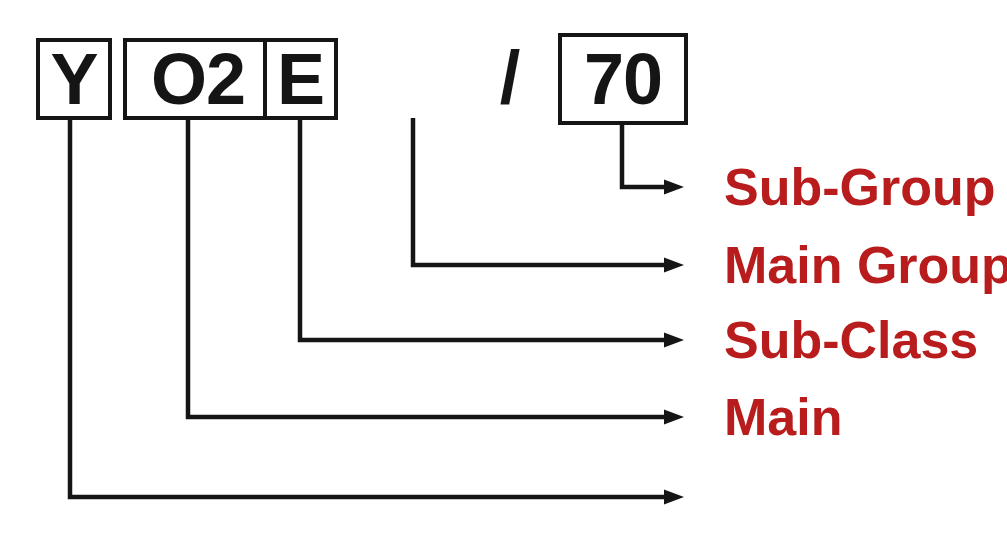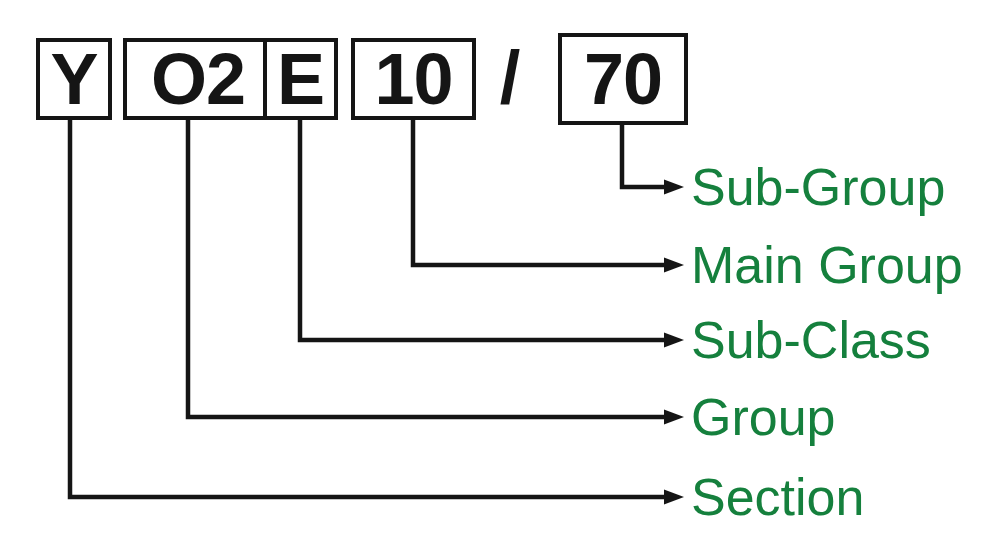--- a/index.html
+++ b/index.html
@@ -50,28 +50,28 @@
     display: flex;
     align-items: center;
     justify-content: center;
     font-weight: 700;
     font-size: 74px;
     line-height: 1;
     color: #151515;
   }
   .level-label {
     position: absolute;
-    left: 691px;
+    left: 724px;
     height: 60px;
     display: flex;
     align-items: center;
     font-size: 52px;
-    font-weight: 400;
+    font-weight: 700;
     line-height: 1;
-    color: #15803d;
+    color: #b91c1c;
     white-space: nowrap;
   }
   .label-sub-group  { top: 157px; }
   .label-main-group { top: 235px; }
   .label-sub-class  { top: 310px; }
   .label-class      { top: 387px; }
   .label-section    { top: 467px; }
 </style>
 </head>
 <body>
@@ -98,27 +98,23 @@
 
   <div class="code-box box-y">
     <span>Y</span>
   </div>
   <div class="code-box box-o2">
     <span>O2</span>
   </div>
   <div class="code-box box-e">
     <span>E</span>
   </div>
-  <div class="code-box box-10">
-    <span>10</span>
-  </div>
   <div class="separator">/</div>
   <div class="code-box box-70">
     <span>70</span>
   </div>
 
   <div class="level-label label-sub-group">Sub-Group</div>
   <div class="level-label label-sub-class">Sub-Class</div>
   <div class="level-label label-main-group">Main Group</div>
-  <div class="level-label label-class">Group</div>
-  <div class="level-label label-section">Section</div>
+  <div class="level-label label-class">Main</div>
 
 </div>
 
 </body></html>

